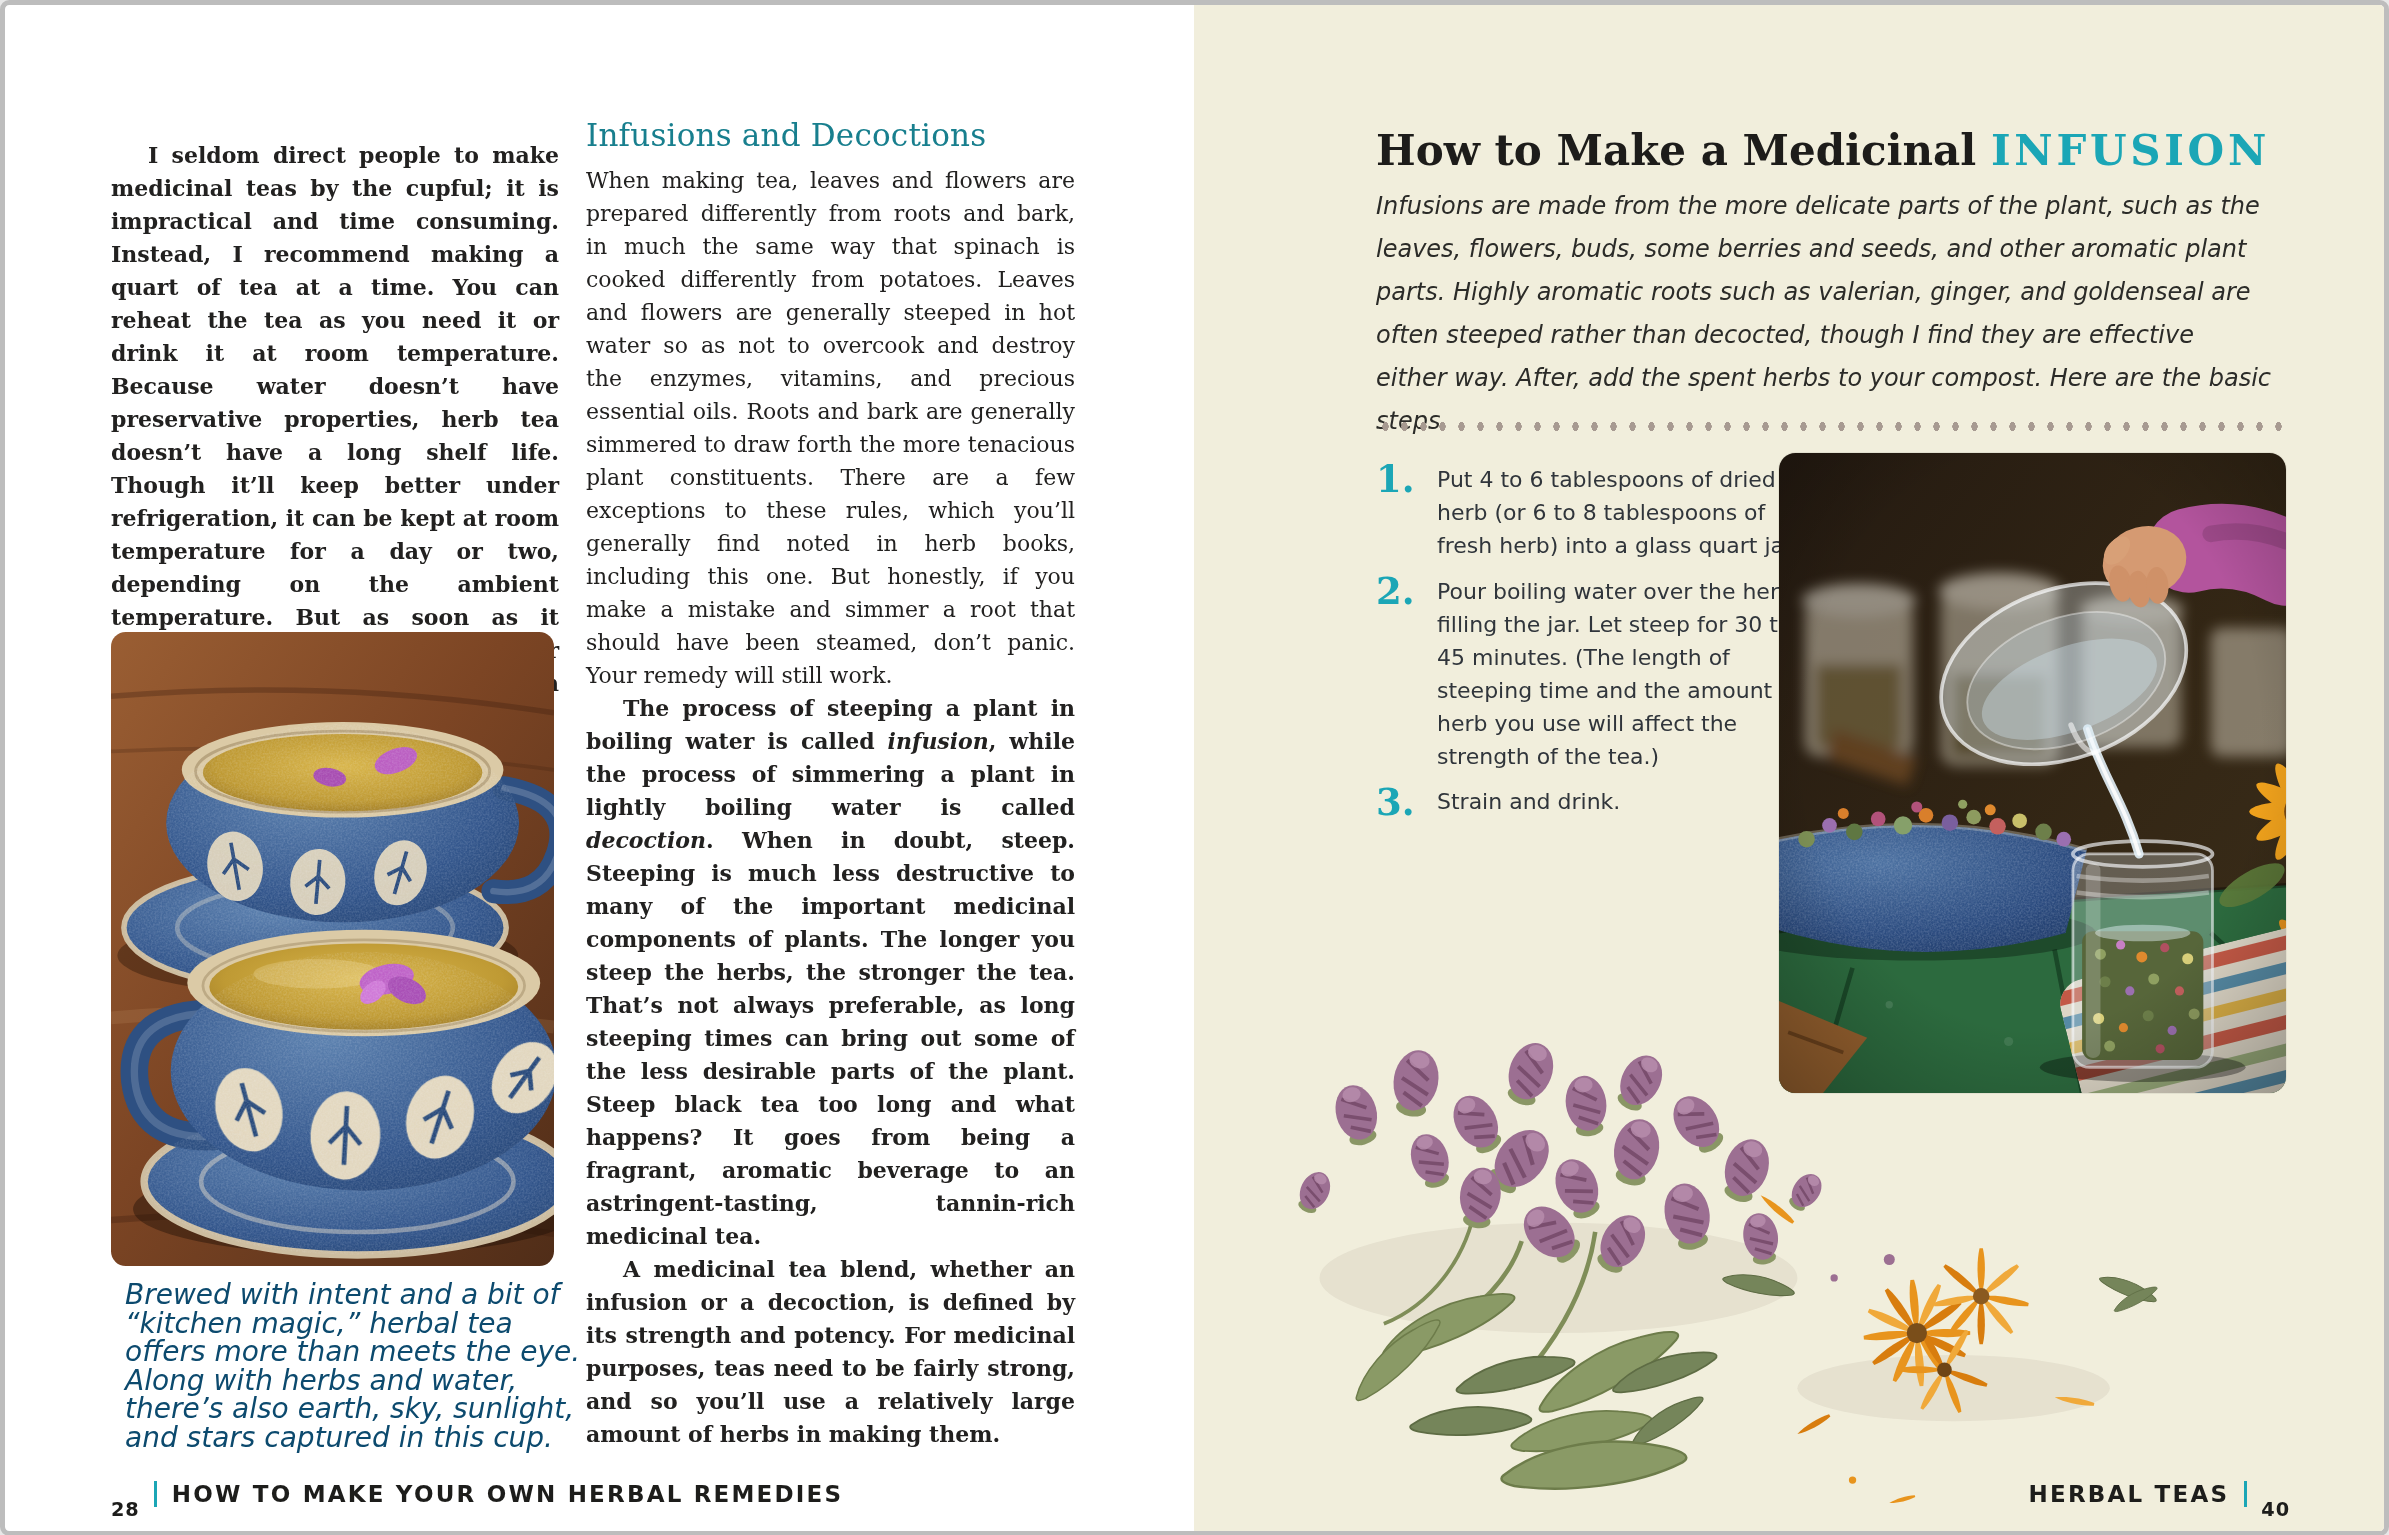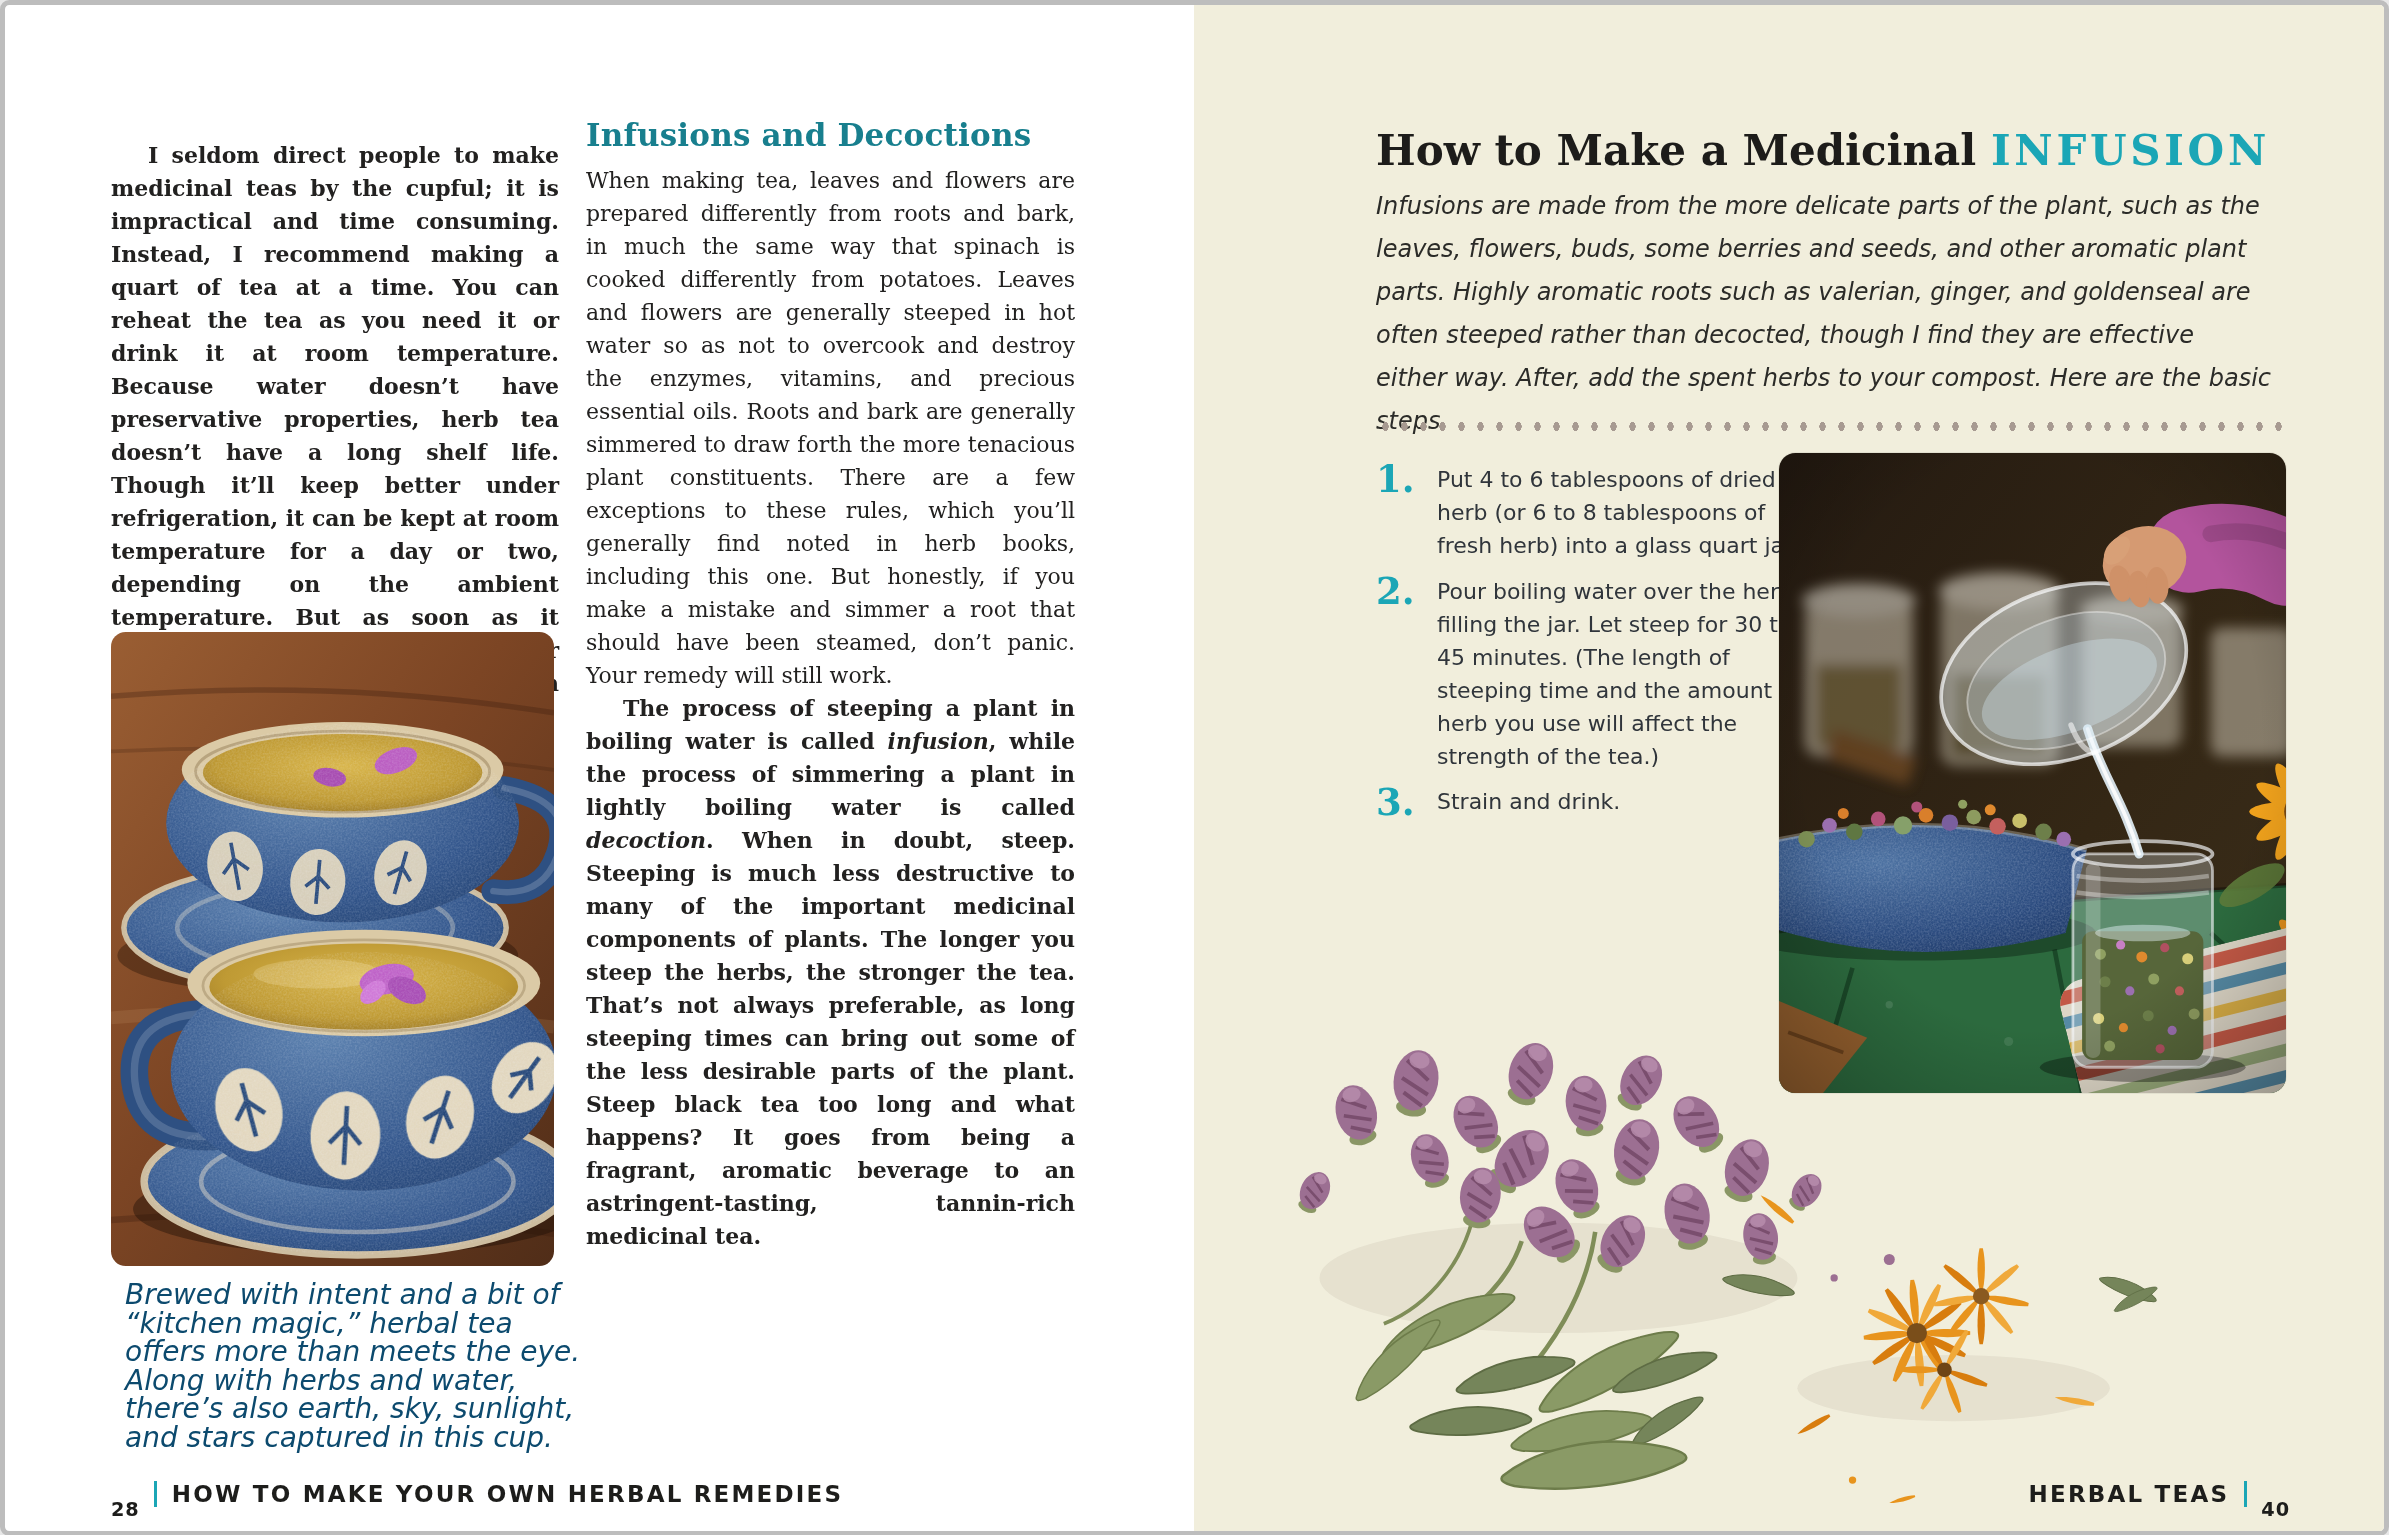--- a/index.html
+++ b/index.html
@@ -11,21 +11,21 @@
   }
   
   #right-page-bg{position:absolute; left:1189px; top:0; right:0; bottom:0; background:#f1eedc;}
   
   .bodycol{position:absolute; font-size:22px; line-height:33px; text-align:justify;
            color:#222120; hyphens:auto; -webkit-hyphens:auto;}
   .bodycol p{margin:0;}
   .bodycol p.indent{text-indent:37px;font-weight:bold;}
   #col1{left:106px; top:134px; width:448px;}
   #col2{left:581px; top:110px; width:489px;}
-  #col2 h2{font-size:31px; line-height:40px; font-weight:bold; color:#187f8e;
+  #col2 h2{font-size:31px; line-height:40px; font-weight:normal; color:#187f8e;
            margin:0 0 9.2px 0; text-align:left; letter-spacing:0.2px;}
   .ital{font-style:italic;}
   #photo-teacups{position:absolute; left:106px; top:627px; width:443px; height:634px;
            border-radius:14.7px; overflow:hidden;}
   #caption{position:absolute; left:120px; top:1276px; width:464px;
            font-family:"DejaVu Sans", sans-serif; font-style:italic;
            font-size:28px; line-height:28.5px; color:#0c4a6e;}
   .footer{position:absolute; top:1461px; display:flex; align-items:center;
           font-family:"DejaVu Sans", sans-serif; color:#1d1d1b;}
   .footer .pnum{font-size:19.3px; font-weight:bold; letter-spacing:0.9px;margin-top:32px;}
@@ -62,20 +62,21 @@
   <div id="right-page-bg"></div>
 
   <div id="col1" class="bodycol">
     <p class="indent">I seldom direct people to make medicinal teas by the cupful; it is impractical and time consuming. Instead, I recommend making a quart of tea at a time. You can reheat the tea as you need it or drink it at room temperature. Because water doesn’t have preservative properties, herb tea doesn’t have a long shelf life. Though it’ll keep better under refrigeration, it can be kept at room temperature for a day or two, depending on the ambient temperature. But as soon as it starts to taste stale or flat, and/or bubbles start to form, brew a fresh pot.</p>
   </div>
 
   <div id="col2" class="bodycol">
     <h2>Infusions and Decoctions</h2>
     <p>When making tea, leaves and flowers are prepared differently from roots and bark, in much the same way that spinach is cooked differently from potatoes. Leaves and flowers are generally steeped in hot water so as not to overcook and destroy the enzymes, vitamins, and precious essential oils. Roots and bark are generally simmered to draw forth the more tenacious plant constituents. There are a few exceptions to these rules, which you’ll generally find noted in herb books, including this one. But honestly, if you make a mistake and simmer a root that should have been steamed, don’t panic. Your remedy will still work.</p>
     <p class="indent"><span>The process of steeping a plant in boiling water is called </span><span class="ital">infusion</span><span>, while the process of simmering a plant in lightly boiling water is called </span><span class="ital">decoction</span><span>. When in doubt, steep. Steeping is much less destructive to many of the important medicinal components of plants. The longer you steep the herbs, the stronger the tea. That’s not always preferable, as long steeping times can bring out some of the less desirable parts of the plant. Steep black tea too long and what happens? It goes from being a fragrant, aromatic beverage to an astringent-tasting, tannin-rich medicinal tea.</span></p>
+    <p class="indent">A medicinal tea blend, whether an infusion or a decoction, is defined by its strength and potency. For medicinal purposes, teas need to be fairly strong, and so you’ll use a relatively large amount of herbs in making them.</p>
   </div>
 
   <div id="photo-teacups">
     <svg viewBox="0 0 482 690" preserveAspectRatio="none" aria-hidden="true">
       <defs>
         <linearGradient id="woodA" x1="0" y1="0" x2="1" y2="1">
           <stop offset="0" stop-color="#9a5e33"></stop>
             <stop offset=".45" stop-color="#7c4524"></stop>
             <stop offset="1" stop-color="#502d18"></stop>
         </linearGradient>

